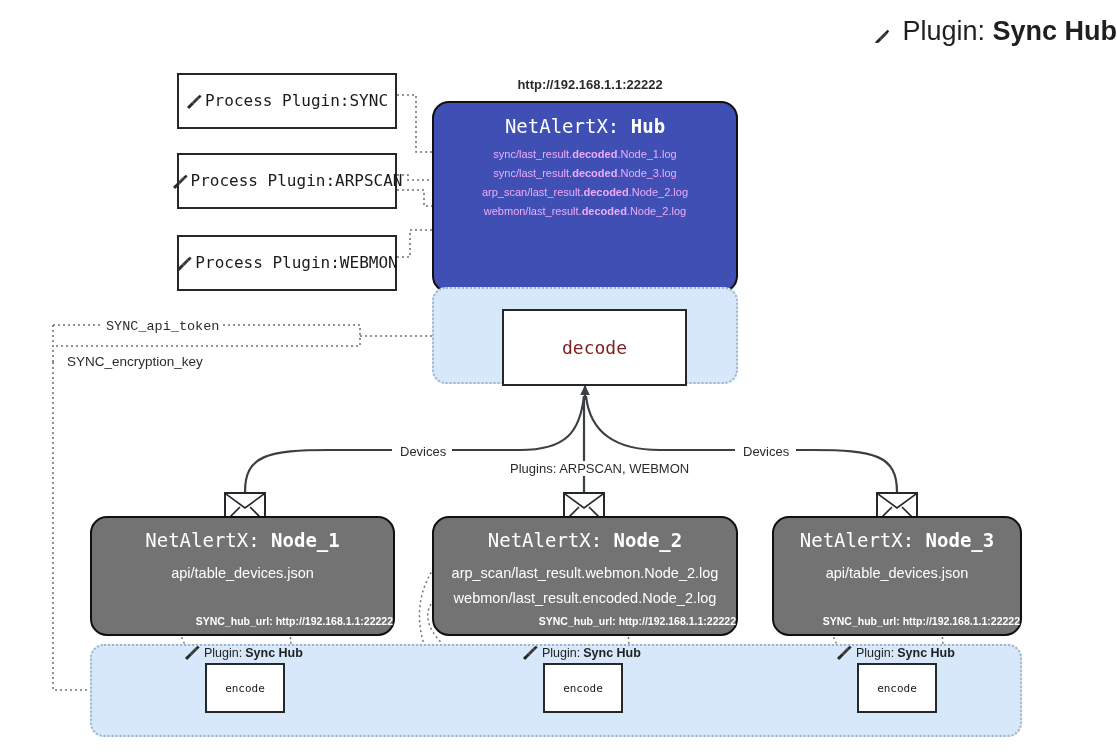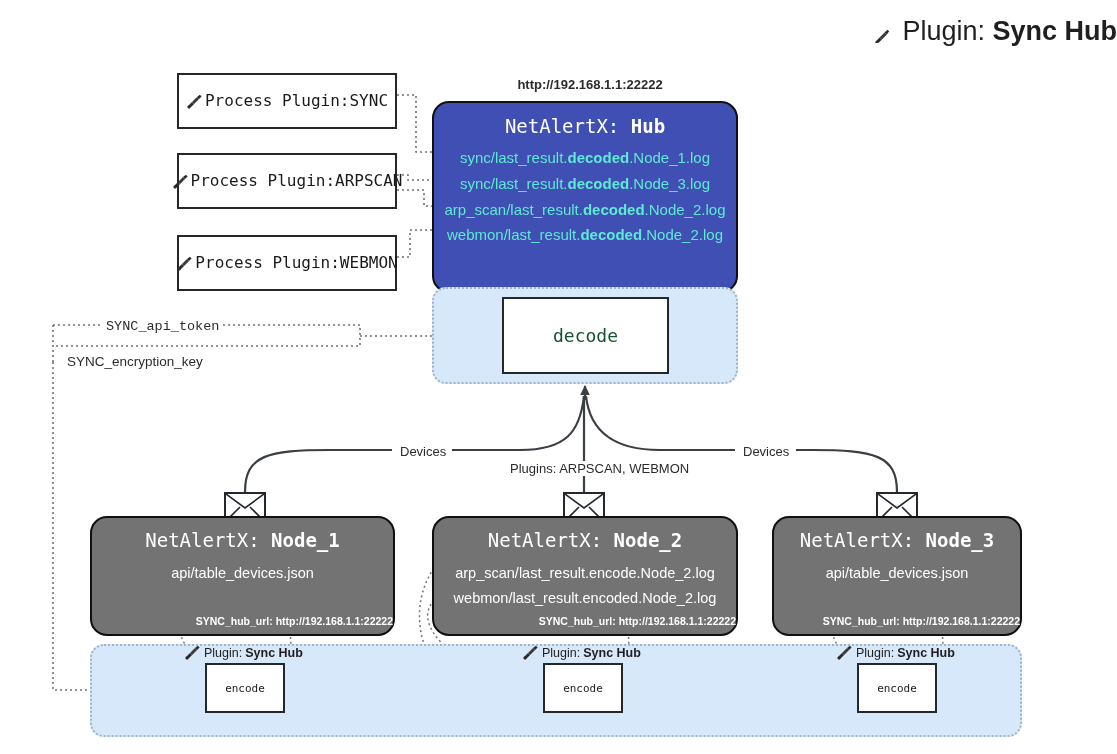--- a/index.html
+++ b/index.html
@@ -78,46 +78,46 @@
     text-align: center;
     margin-top: 12px;
     font-family: "DejaVu Sans Mono", "Liberation Mono", monospace;
     font-size: 19px;
     white-space: nowrap;
   }
   #hub .hub-title .b { font-weight: bold; }
   #hub .loglist { margin-top: 8px; }
   #hub .logline {
     text-align: center;
-    font-size: 15px;
+    font-size: 11px;
     line-height: 1.72;
     white-space: nowrap;
-    color: #5eead4;
+    color: #f0abfc;
   }
   #hub .logline .b { font-weight: bold; }
 
   
   #decode-wrap {
     position: absolute;
     left: 432px; top: 287px;
     width: 306px; height: 97px;
     background: #d6e8fa;
     border: 2px dotted #9fb4c6;
     border-radius: 14px;
   }
   #decode-box {
     position: absolute;
-    left: 502px; top: 297px;
-    width: 167px; height: 77px;
+    left: 502px; top: 309px;
+    width: 185px; height: 77px;
     background: #ffffff;
     border: 2px solid #23282d;
     display: flex; align-items: center; justify-content: center;
     font-family: "DejaVu Sans Mono", "Liberation Mono", monospace;
     font-size: 18px;
-    color: #14532d;
+    color: #7f1d1d;
   }
 
   
   .tok-label {
     position: absolute;
     font-size: 13.5px;
     color: #2b2b2b;
     background: #ffffff;
     padding: 0 4px;
     white-space: nowrap;
@@ -407,21 +407,21 @@
     </div>
     <div class="node-foot">SYNC_hub_url: http://192.168.1.1:22222</div>
   </div>
 
   <div class="node" id="node2">
     <div class="node-title">
       <span>NetAlertX:</span>
       <span class="b">Node_2</span>
     </div>
     <div class="node-lines">
-      <div class="node-line">arp_scan/last_result.encode.Node_2.log</div>
+      <div class="node-line">arp_scan/last_result.webmon.Node_2.log</div>
       <div class="node-line">webmon/last_result.encoded.Node_2.log</div>
     </div>
     <div class="node-foot">SYNC_hub_url: http://192.168.1.1:22222</div>
   </div>
 
   <div class="node" id="node3">
     <div class="node-title">
       <span>NetAlertX:</span>
       <span class="b">Node_3</span>
     </div>

